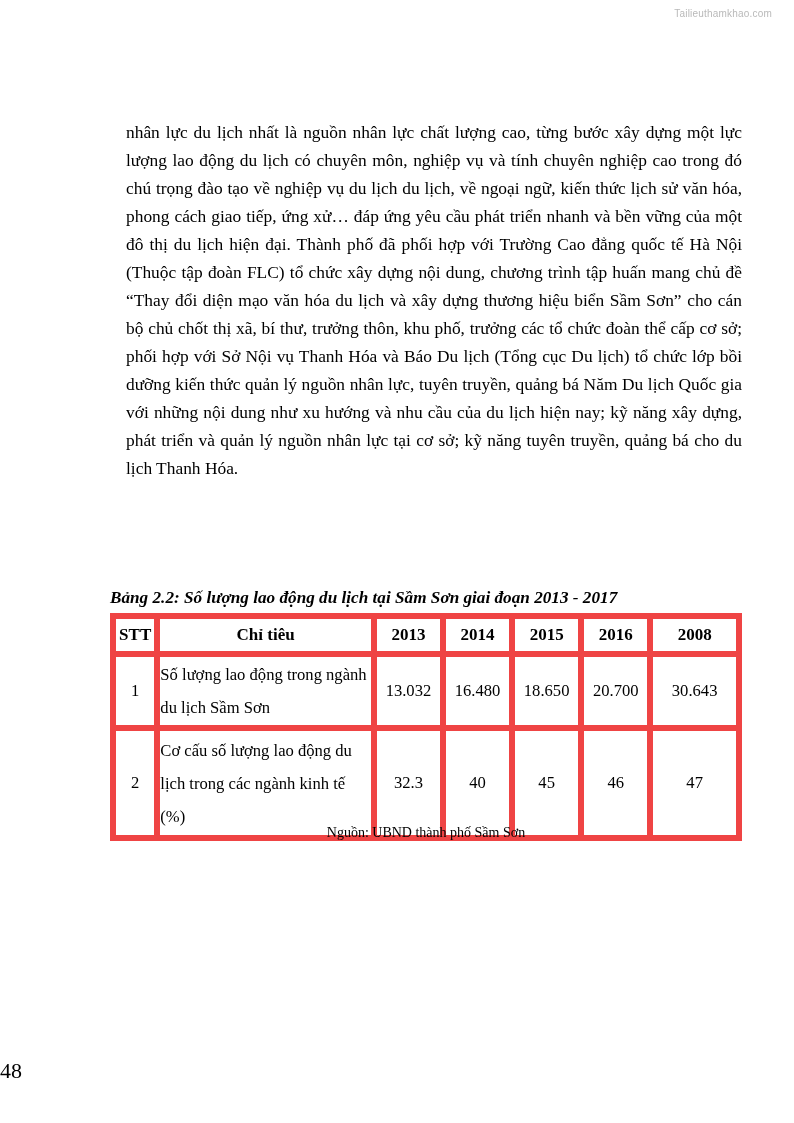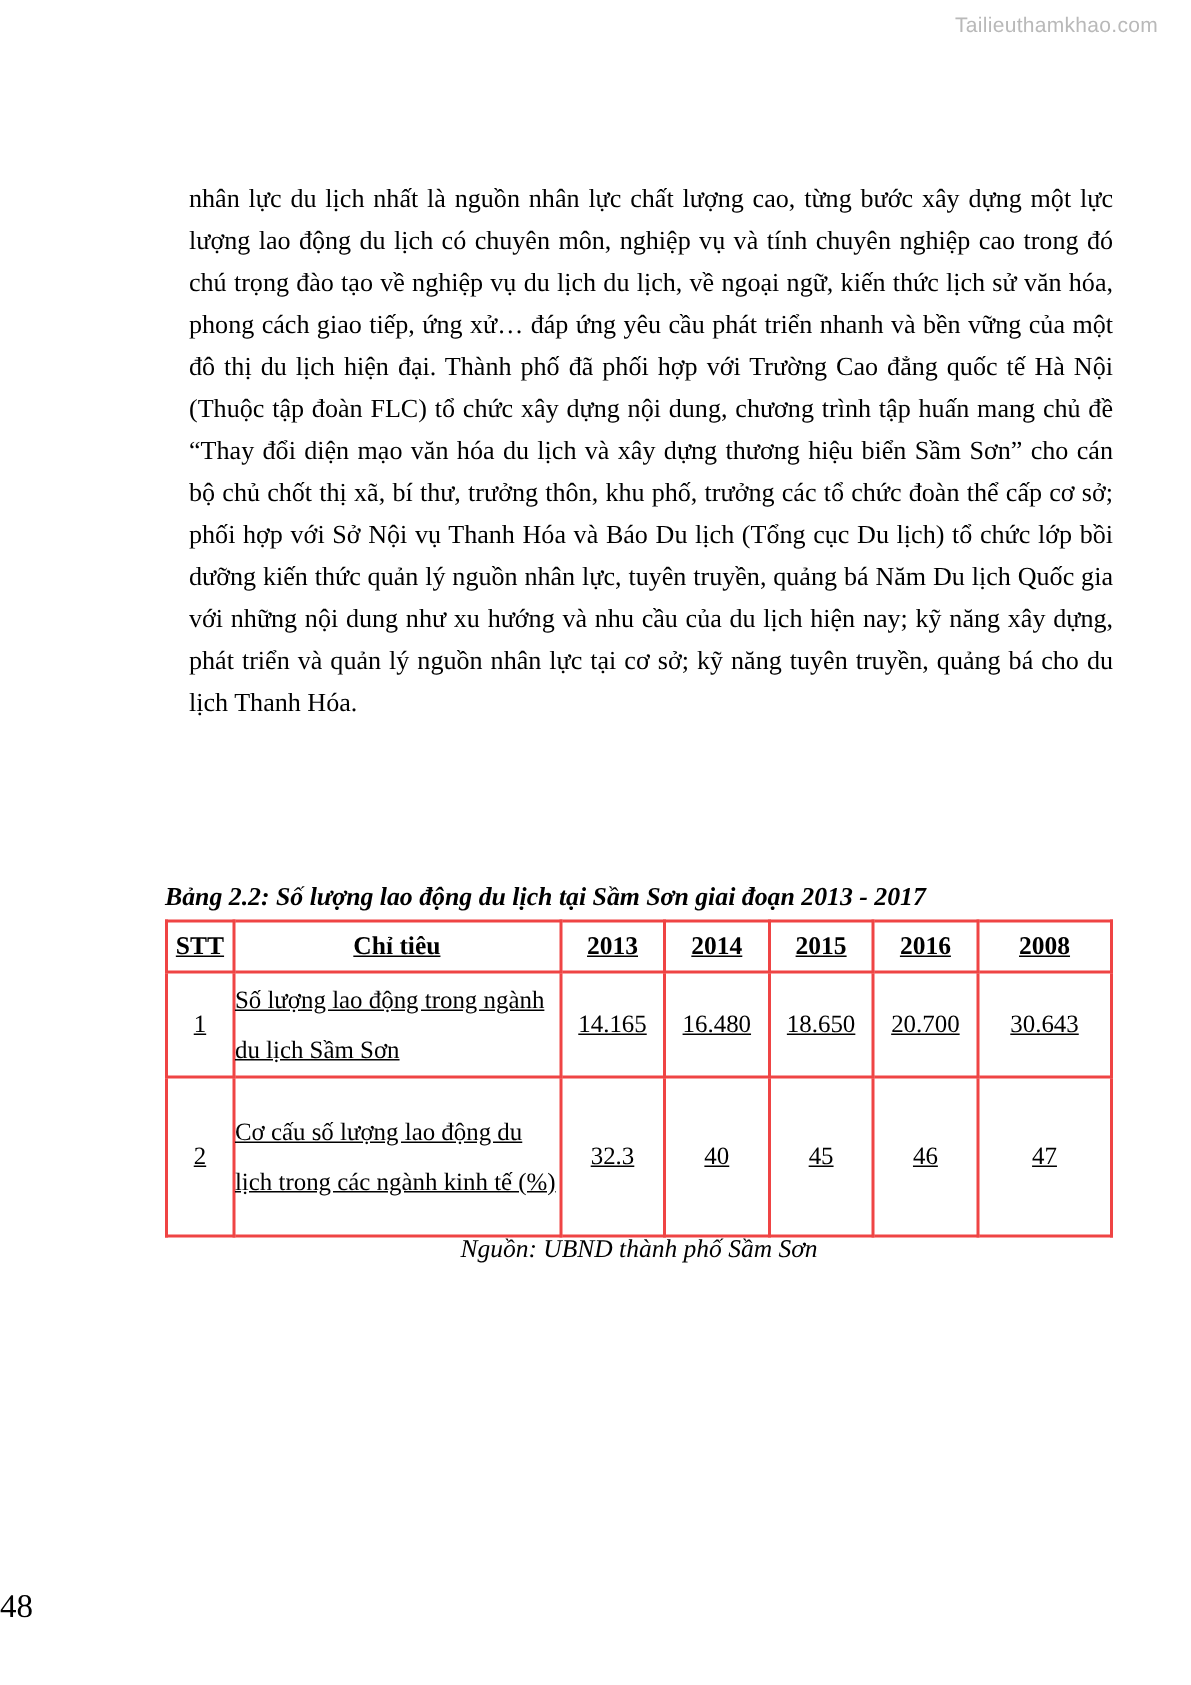--- a/index.html
+++ b/index.html
@@ -15,21 +15,21 @@
     overflow: hidden;
     font-family: "Liberation Serif", "DejaVu Serif", serif;
     color: #000000;
   }
   
   .watermark {
     position: absolute;
     top: 8px;
     right: 22px;
     font-family: "Liberation Sans", "DejaVu Sans", sans-serif;
-    font-size: 14px;
+    font-size: 10px;
     color: #b9b9b9;
     letter-spacing: 0.2px;
     white-space: nowrap;
   }
   
   .body-block {
     position: absolute;
     left: 126px;
     top: 118px;
     width: 616px;
@@ -73,25 +73,24 @@
     top: 613px;
     width: 632px;
   }
   table.data-table {
     border-collapse: collapse;
     width: 632px;
     table-layout: fixed;
   }
   table.data-table th,
   table.data-table td {
-    border: 2px solid #ef4444;
+    border: 6px solid #ef4444;
     padding: 0;
     font-size: 16.6px;
     vertical-align: middle;
-    text-decoration: underline;
   }
   table.data-table thead th {
     height: 32px;
     font-weight: bold;
     text-align: center;
     font-size: 17px;
   }
   .col-stt  { width: 43px; }
   .col-name { width: 210px; }
   .col-yr   { width: 67px; }
@@ -113,22 +112,21 @@
   tr.row-1 td { height: 68px; }
   tr.row-2 td { height: 104px; }
 
   
   .source-note {
     position: absolute;
     left: 110px;
     top: 820px;
     width: 632px;
     text-align: center;
-    font-size: 17px;
-    font-style: italic;
+    font-size: 14px;
     line-height: 26px;
   }
 
   
   .page-number {
     position: absolute;
     left: 0;
     top: 1058px;
     width: 760px;
     text-align: left;
@@ -167,21 +165,21 @@
           <th>2014</th>
           <th>2015</th>
           <th>2016</th>
           <th>2008</th>
         </tr>
       </thead>
       <tbody>
         <tr class="row-1">
           <td class="cell-stt">1</td>
           <td class="cell-name">Số lượng lao động trong ngành du lịch Sầm Sơn</td>
-          <td class="cell-val">14.165</td>
+          <td class="cell-val">13.032</td>
           <td class="cell-val">16.480</td>
           <td class="cell-val">18.650</td>
           <td class="cell-val">20.700</td>
           <td class="cell-val">30.643</td>
         </tr>
         <tr class="row-2">
           <td class="cell-stt">2</td>
           <td class="cell-name">Cơ cấu số lượng lao động du lịch trong các ngành kinh tế (%)</td>
           <td class="cell-val">32.3</td>
           <td class="cell-val">40</td>

